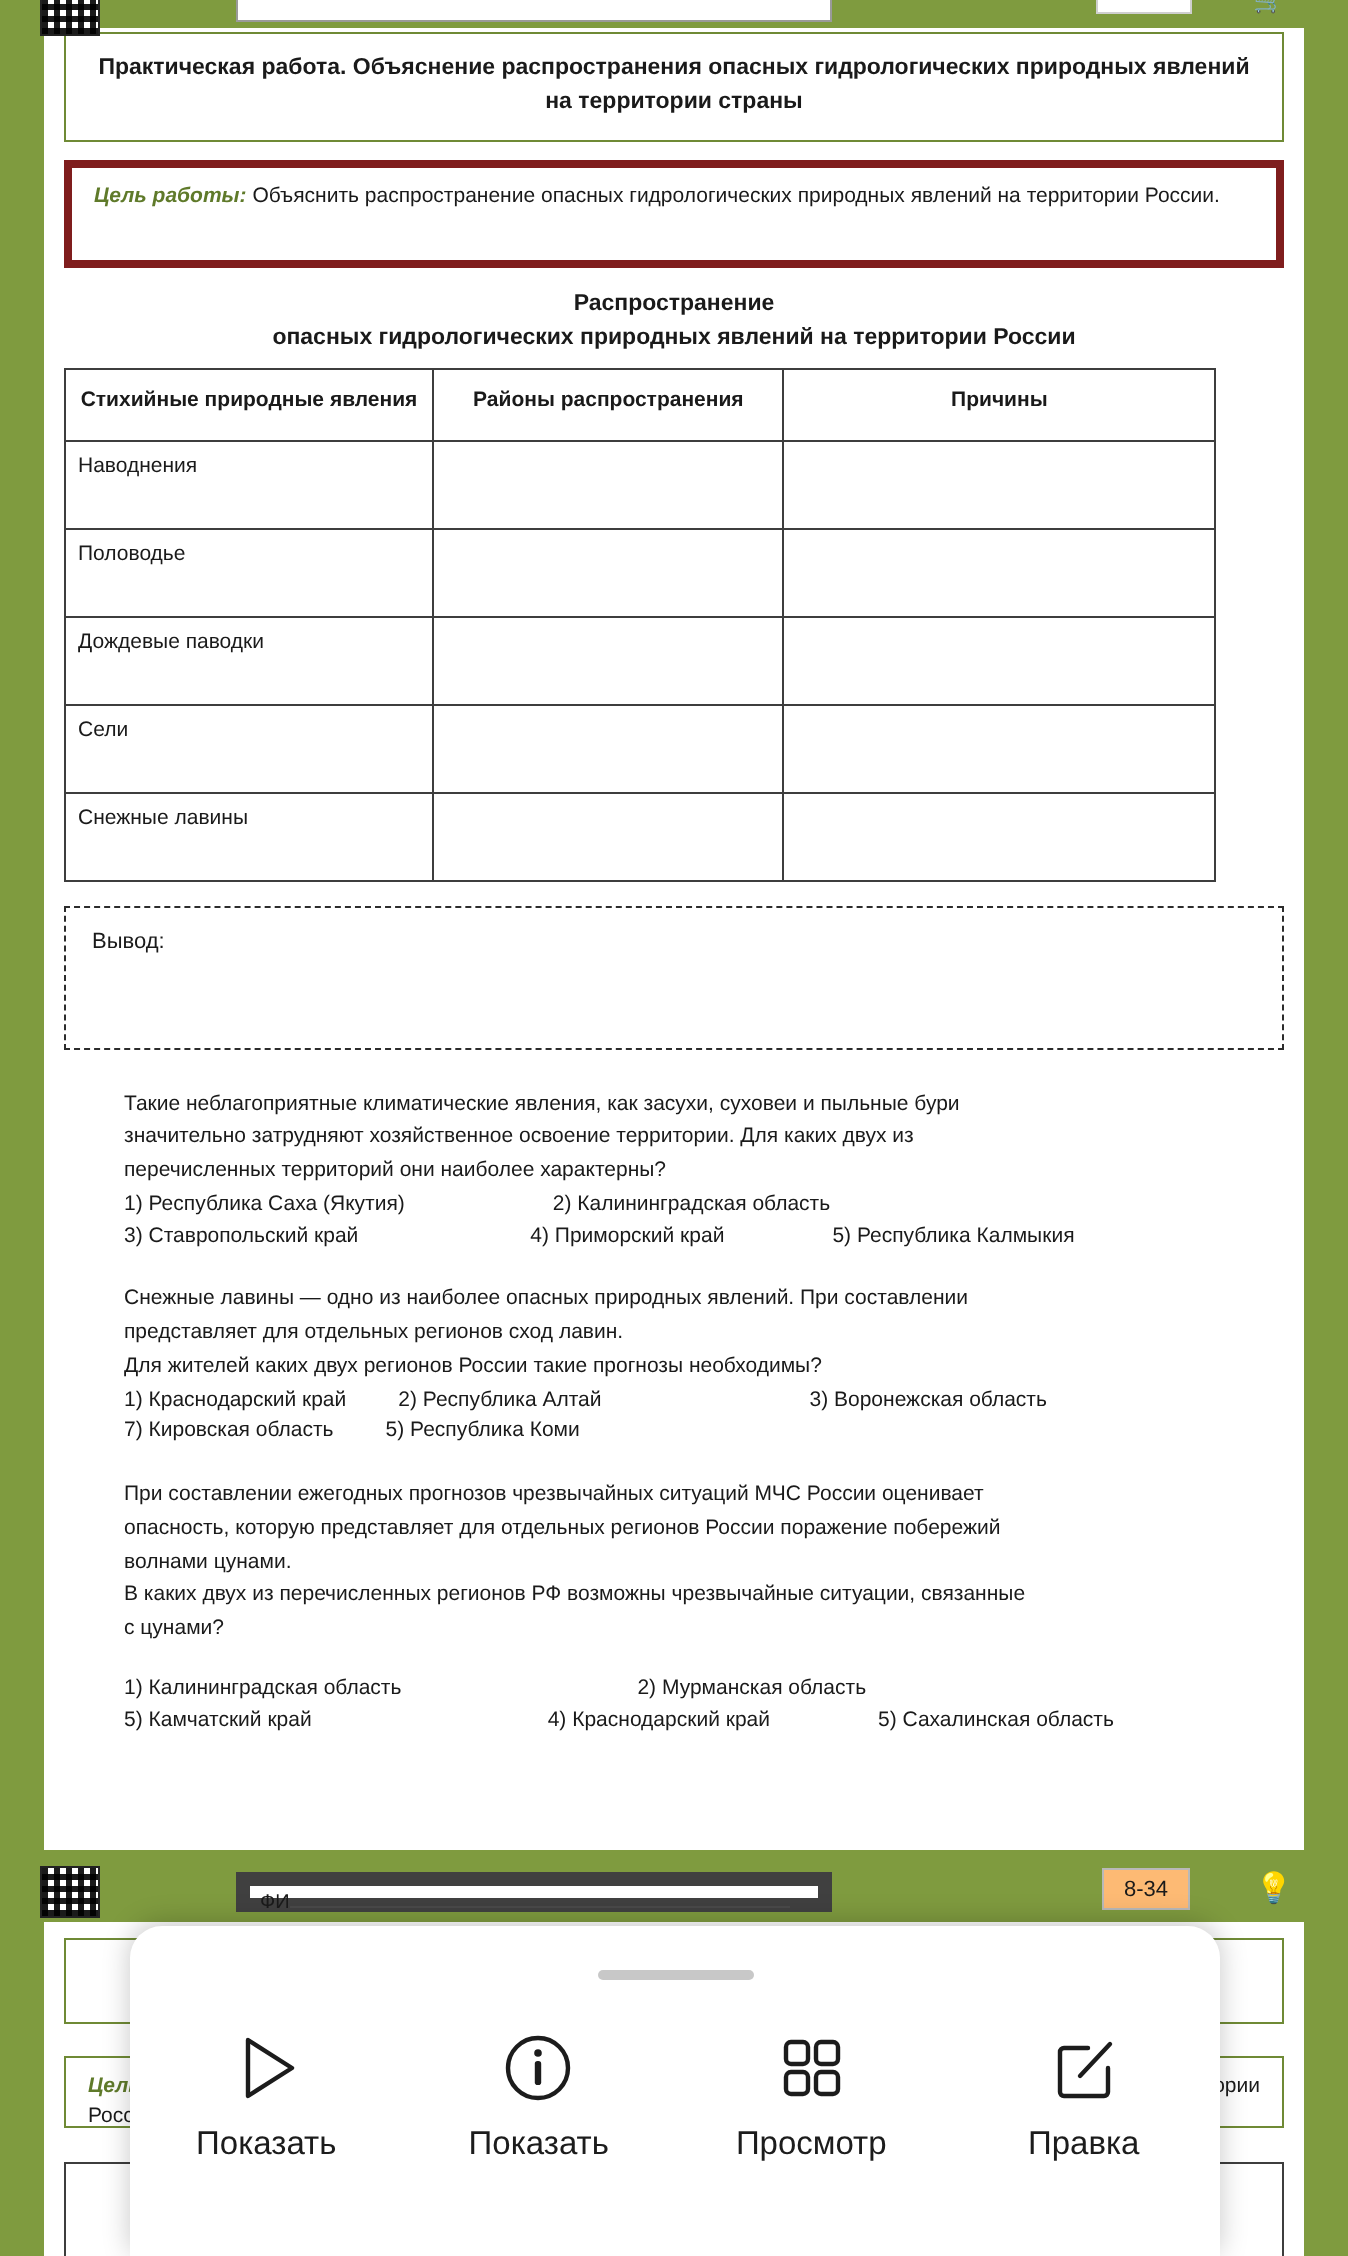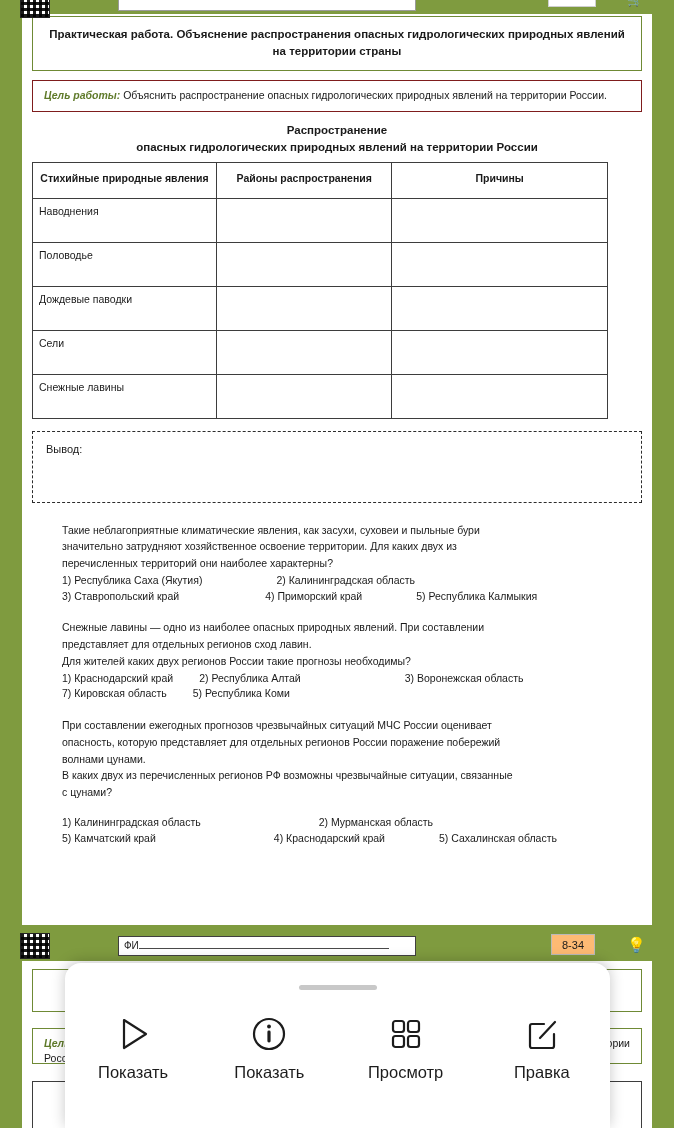--- a/index.html
+++ b/index.html
@@ -74,23 +74,23 @@
     text-align: center;
     font-size: 11.5px;
     font-weight: bold;
     color: #1a1a1a;
     line-height: 1.45;
   }
 
   
   .goal-box {
     margin: 9px 10px 0 10px;
-    border: 1px solid #7f1d1d;
-    background: #ffffff;
-    padding: 7px 11px 8px 11px;
+    border: 4px solid #7f1d1d;
+    background: #ffffff;
+    padding: 7px 11px 24px 11px;
     font-size: 10.5px;
     color: #1a1a1a;
     line-height: 1.4;
   }
   .goal-label {
     font-style: italic;
     font-weight: bold;
     color: #5f7a2a;
   }
 
@@ -182,21 +182,21 @@
     width: 30px; height: 26px;
     background:
       repeating-linear-gradient(90deg, #1b1b1b 0 3px, #fff 3px 6px),
       repeating-linear-gradient(0deg, #1b1b1b 0 3px, #fff 3px 6px);
     background-blend-mode: multiply;
     border: 1px solid #222;
   }
   .p2-fio {
     position: absolute; left: 118px; top: 11px;
     width: 298px; height: 20px;
-    background: #ffffff; border: 1px solid #404040;
+    background: #ffffff; border: 7px solid #404040;
     font-size: 10px; color:#1a1a1a; padding: 3px 5px;
   }
   .p2-fio .line { border-bottom: 1px solid #4a4a4a; display:inline-block; width: 250px; }
   .p2-page-badge {
     position: absolute; left: 551px; top: 9px;
     width: 44px; height: 21px;
     background: #fdba74; border: 1px solid #b9b9b9;
     font-size: 11px; color: #1a1a1a;
     text-align: center; line-height: 20px;
   }

